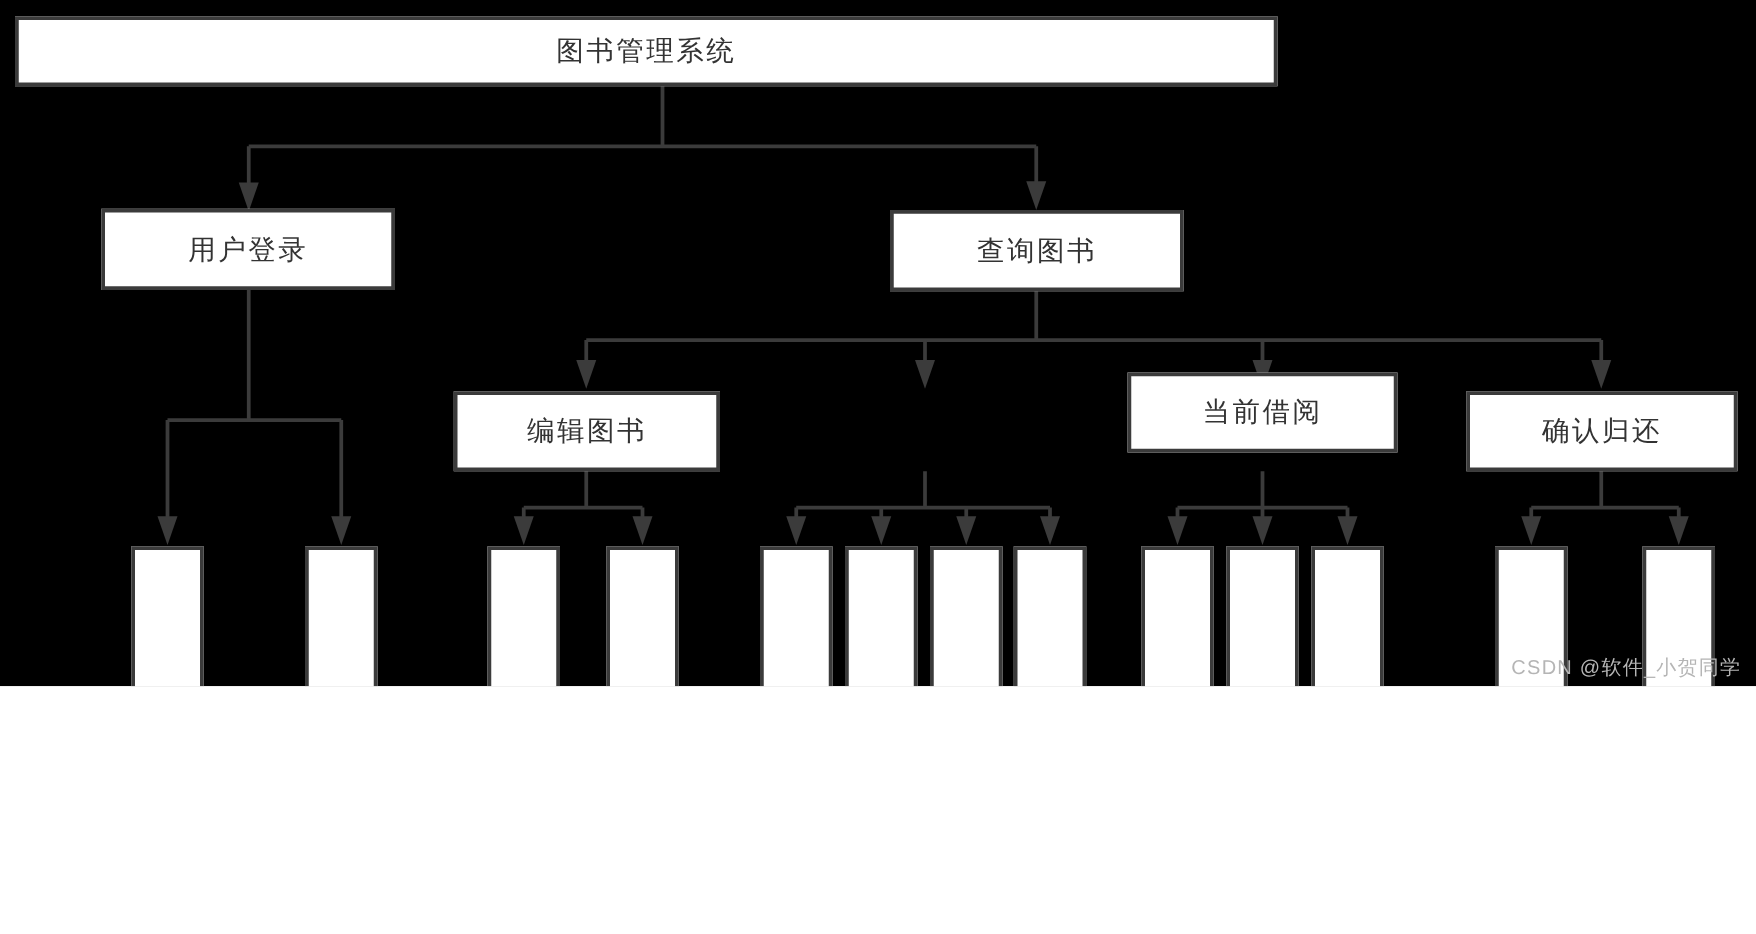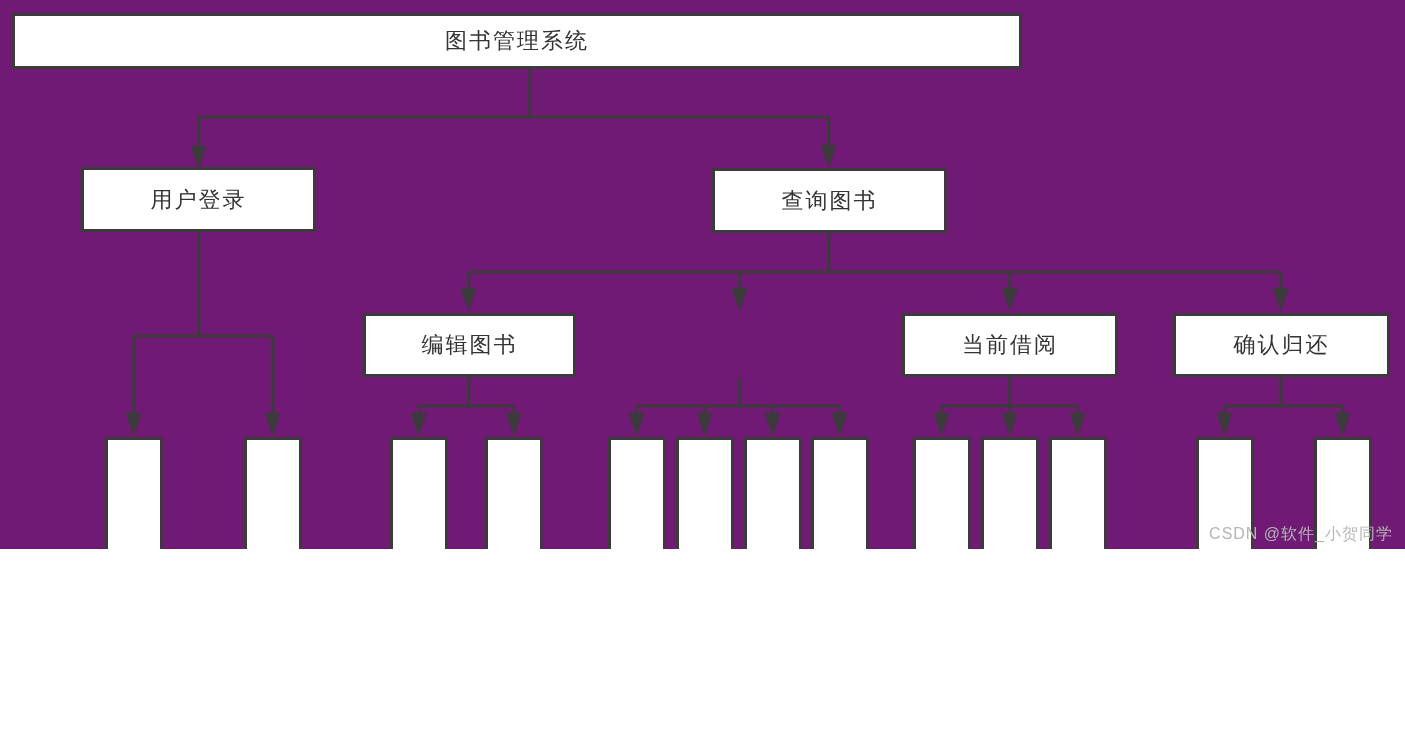--- a/index.html
+++ b/index.html
@@ -5,21 +5,21 @@
   html, body {
     margin: 0;
     padding: 0;
     background: #ffffff;
     font-family: "Liberation Sans", sans-serif;
   }
   .canvas {
     position: relative;
     width: 1405px;
     height: 549px;
-    background: #701a75;
+    background: #000000;
     overflow: hidden;
     color: #333333;
   }
   .connectors {
     position: absolute;
     left: 0;
     top: 0;
     z-index: 1;
   }
   .node {
@@ -128,21 +128,21 @@
   <div class="node" style="left:81px;top:167px;width:235px;height:65px">
     <span class="lbl">用户登录</span>
   </div>
   <div class="node" style="left:712px;top:168px;width:235px;height:65px">
     <span class="lbl">查询图书</span>
   </div>
 
   <div class="node" style="left:363px;top:313px;width:213px;height:64px">
     <span class="lbl">编辑图书</span>
   </div>
-  <div class="node" style="left:902px;top:313px;width:216px;height:64px">
+  <div class="node" style="left:902px;top:298px;width:216px;height:64px">
     <span class="lbl">当前借阅</span>
   </div>
   <div class="node" style="left:1173px;top:313px;width:217px;height:64px">
     <span class="lbl">确认归还</span>
   </div>
 
   <div class="node" style="left:105px;top:437px;width:58px;height:299px">
     <span class="vtext">用户登录</span>
   </div>
   <div class="node" style="left:244px;top:437px;width:58px;height:299px">

